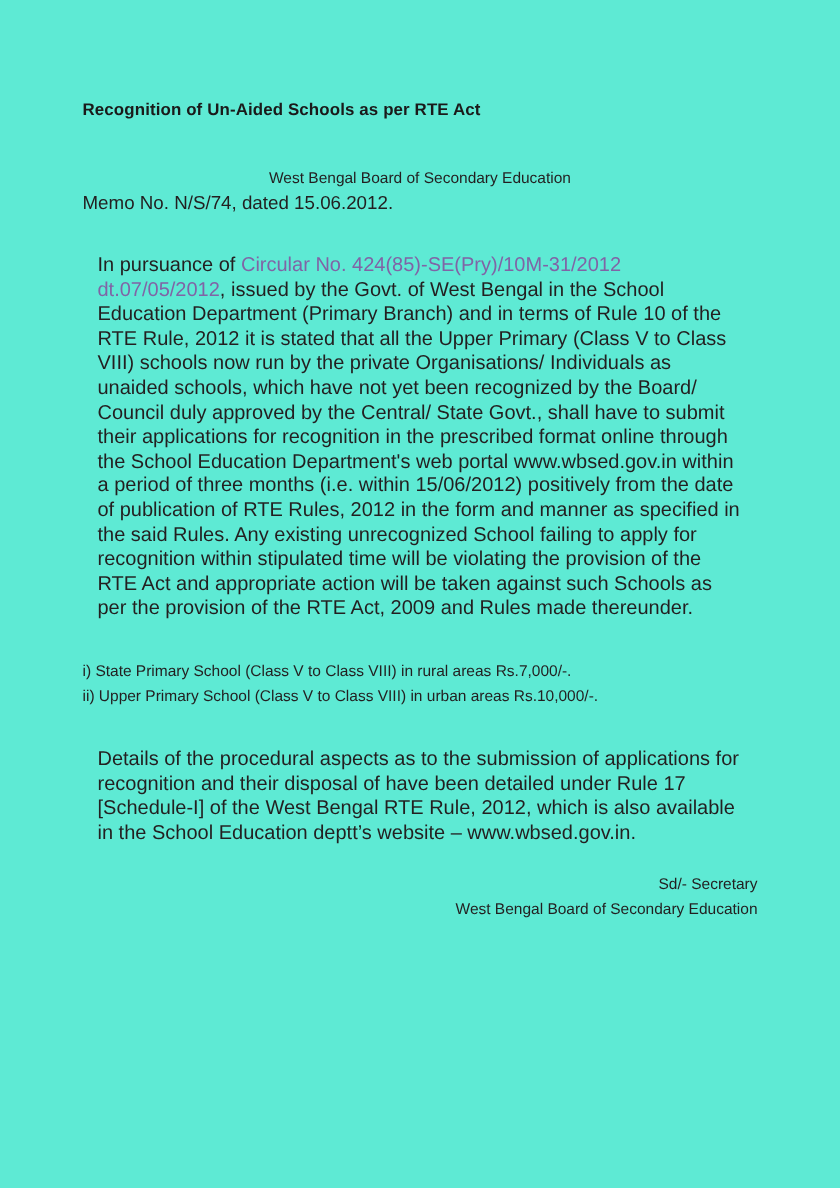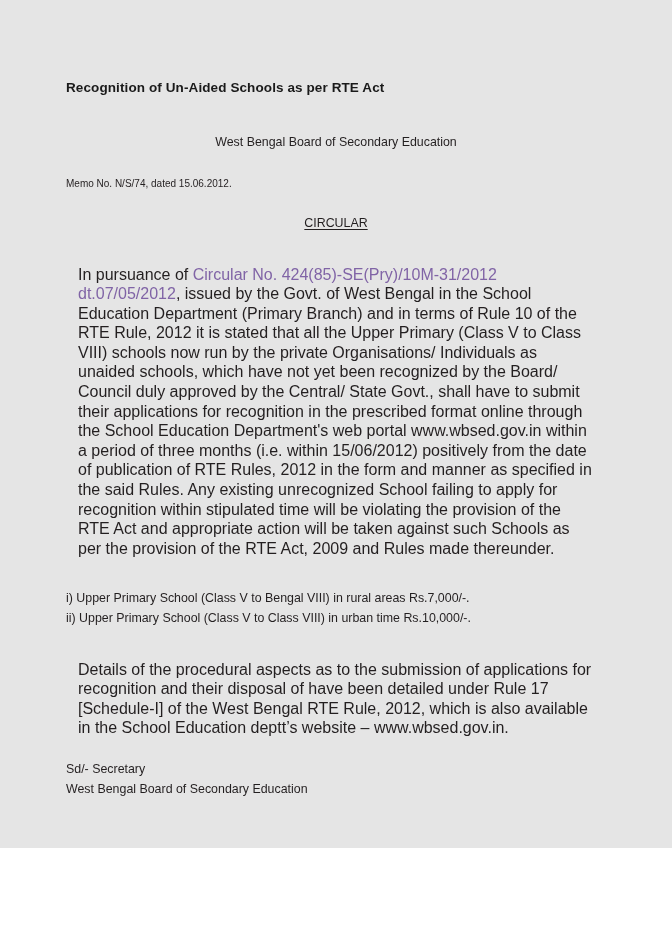--- a/index.html
+++ b/index.html
@@ -10,22 +10,22 @@
   body {
     width: 672px;
     height: 950px;
     font-family: "Liberation Sans", sans-serif;
     color: #231f20;
     -webkit-font-smoothing: antialiased;
   }
   .page {
     position: relative;
     width: 672px;
-    height: 848px;
-    background: #e5e5e5;
+    height: 950px;
+    background: #5eead4;
     box-sizing: border-box;
   }
   .content {
     position: absolute;
     left: 66px;
     top: 0;
     width: 540px;
   }
   .doc-title {
     font-size: 13.5px;
@@ -39,23 +39,22 @@
   .org-block {
     text-align: center;
     font-size: 12.4px;
     line-height: 19.5px;
     margin-top: 36px;
   }
   .org-line {
     display: block;
   }
   .memo-line {
-    font-size: 10px;
+    font-size: 15px;
     line-height: 19.5px;
-    margin-top: 21px;
   }
   .circular-wrap {
     text-align: center;
     margin-top: 21px;
     font-size: 12.4px;
     line-height: 19.5px;
   }
   .circular-heading {
     text-decoration: underline;
     text-underline-offset: 2px;
@@ -75,21 +74,21 @@
   }
   .fee-list .fee-item {
     display: block;
   }
   a.doc-link, .doc-link {
     color: #8064a6;
     text-decoration: none;
   }
   .signature {
     margin-top: 22px;
-    text-align: left;
+    text-align: right;
     font-size: 12.4px;
     line-height: 19.6px;
   }
   .signature span {
     display: block;
   }
 </style>
 </head>
 <body>
 
@@ -97,30 +96,27 @@
   <div class="content">
 
     <h1 class="doc-title">Recognition of Un-Aided Schools as per RTE Act</h1>
 
     <div class="org-block">
       <span class="org-line">West Bengal Board of Secondary Education</span>
     </div>
 
     <div class="memo-line">Memo No. N/S/74, dated 15.06.2012.</div>
 
-    <div class="circular-wrap">
-      <span class="circular-heading">CIRCULAR</span>
-    </div>
 
     <p class="body-para"><span>In pursuance of </span><a class="doc-link" href="#">Circular No. 424(85)-SE(Pry)/10M-31/2012 dt.07/05/2012</a><span>, issued by the Govt. of West Bengal in the School Education Department (Primary Branch) and in terms of Rule 10 of the RTE Rule, 2012 it is stated that all the Upper Primary (Class V to Class VIII) schools now run by the private Organisations/ Individuals as unaided schools, which have not yet been recognized by the Board/ Council duly approved by the Central/ State Govt., shall have to submit their applications for recognition in the prescribed format online through the School Education Department's web portal www.wbsed.gov.in within a period of three months (i.e. within 15/06/2012) positively from the date of publication of RTE Rules, 2012 in the form and manner as specified in the said Rules. Any existing unrecognized School failing to apply for recognition within stipulated time will be violating the provision of the RTE Act and appropriate action will be taken against such Schools as per the provision of the RTE Act, 2009 and Rules made thereunder.</span></p>
 
 
     <div class="fee-list">
-      <span class="fee-item">i) Upper Primary School (Class V to Bengal VIII) in rural areas Rs.7,000/-.</span>
-      <span class="fee-item">ii) Upper Primary School (Class V to Class VIII) in urban time Rs.10,000/-.</span>
+      <span class="fee-item">i) State Primary School (Class V to Class VIII) in rural areas Rs.7,000/-.</span>
+      <span class="fee-item">ii) Upper Primary School (Class V to Class VIII) in urban areas Rs.10,000/-.</span>
     </div>
 
 
     <p class="body-para">Details of the procedural aspects as to the submission of applications for recognition and their disposal of have been detailed under Rule 17 [Schedule-I] of the West Bengal RTE Rule, 2012, which is also available in the School Education deptt’s website – www.wbsed.gov.in.</p>
 
     <div class="signature">
       <span>Sd/- Secretary</span>
       <span>West Bengal Board of Secondary Education</span>
     </div>
 

